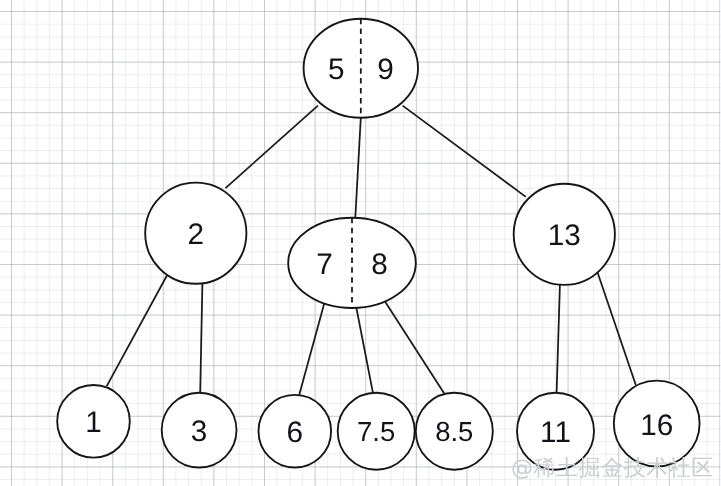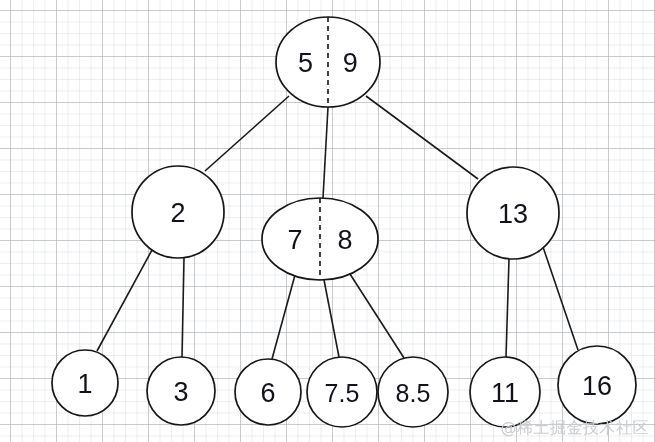--- a/index.html
+++ b/index.html
@@ -57,21 +57,21 @@
     dominant-baseline: central;
   }
   .node-label.small {
     font-size: 25px;
   }
   .watermark {
     position: absolute;
     right: 6px;
     bottom: 3px;
     font-family: "DejaVu Sans", sans-serif;
-    font-size: 16px;
+    font-size: 20px;
     color: #c9ccd1;
     letter-spacing: 0.5px;
     user-select: none;
     white-space: nowrap;
     margin-left: 24px;
   }
 </style>
 </head>
 <body>
 

